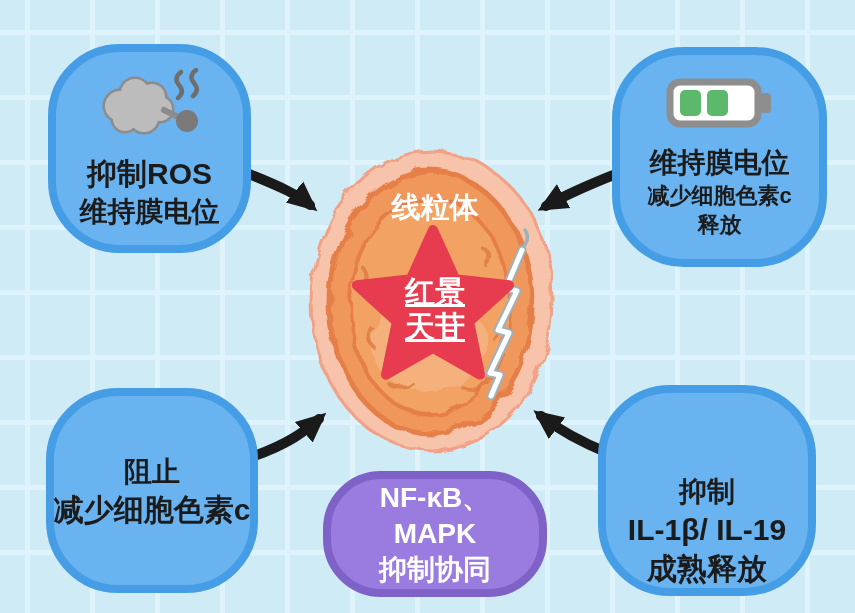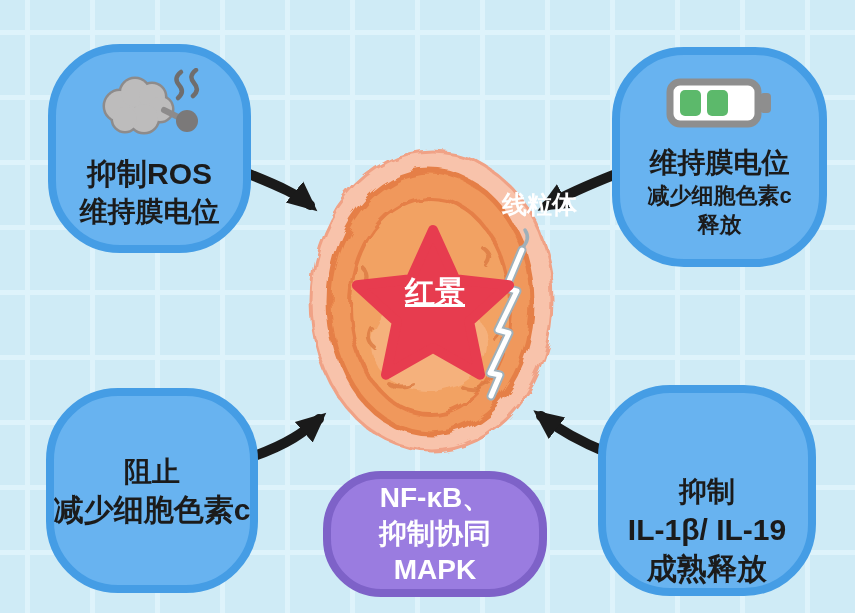--- a/index.html
+++ b/index.html
@@ -30,22 +30,22 @@
   #synergy-box{
     position:absolute;left:323px;top:471px;width:224px;height:126px;box-sizing:border-box;
     background:#9a7ce0;border:8px solid #7e62c8;border-radius:58px;
     display:flex;flex-direction:column;align-items:center;justify-content:center;
     color:#ffffff;text-align:center;z-index:3;
   }
   #synergy-box .ln{font-size:28px;line-height:36px;font-weight:600;white-space:nowrap;}
   
   #mito{position:absolute;left:293px;top:138px;width:284px;height:330px;z-index:2;}
   #mito-label{
-    position:absolute;left:0;top:50px;width:100%;text-align:right;
-    color:#ffffff;font-size:25px;font-weight:700;z-index:4;
+    position:absolute;left:0;top:50px;width:100%;text-align:center;
+    color:#ffffff;font-size:29px;font-weight:700;z-index:4;
   }
   #star-label{
     position:absolute;left:0;top:136px;width:100%;text-align:center;
     color:#ffffff;font-size:30px;font-weight:800;line-height:35px;z-index:4;text-decoration:underline;
   }
   #arrows{z-index:1;}
 </style>
 </head>
 <body>
 
@@ -148,22 +148,23 @@
         <path d="M229,110 q9,-9 3,-18" stroke="#9fb0ba" stroke-width="3.5" fill="none" stroke-linecap="round"></path>
         <path d="M229,112 L213,150 L224,153 L205,192 L216,195 L197,235 L207,237 L198,258" stroke="#9fb0ba" stroke-width="9" fill="none" stroke-linejoin="round" stroke-linecap="round"></path>
         <path d="M229,112 L213,150 L224,153 L205,192 L216,195 L197,235 L207,237 L198,258" stroke="#ffffff" stroke-width="5" fill="none" stroke-linejoin="round" stroke-linecap="round"></path>
       </g>
 
       <polygon points="140,92 162.3,141.3 216.1,147.3 176.1,183.7 187,236.7 140,210 93,236.7 103.9,183.7 63.9,147.3 117.7,141.3" fill="#e73c4f" stroke="#e73c4f" stroke-width="10" stroke-linejoin="round"></polygon>
     </svg>
     <div id="mito-label">线粒体</div>
     <div id="star-label">
       <div>红景</div>
+      <div>天苷</div>
     </div>
   </div>
 
   <div id="synergy-box">
     <div class="ln">NF-κB、</div>
+    <div class="ln">MAPK</div>
     <div class="ln">抑制协同</div>
-    <div class="ln">MAPK</div>
   </div>
 
 </div>
 
 </body></html>

